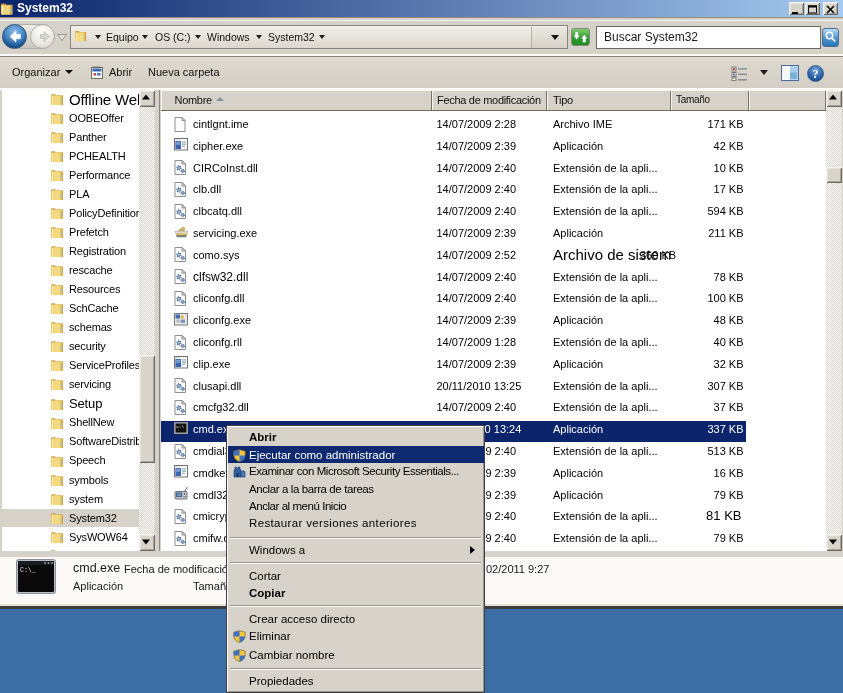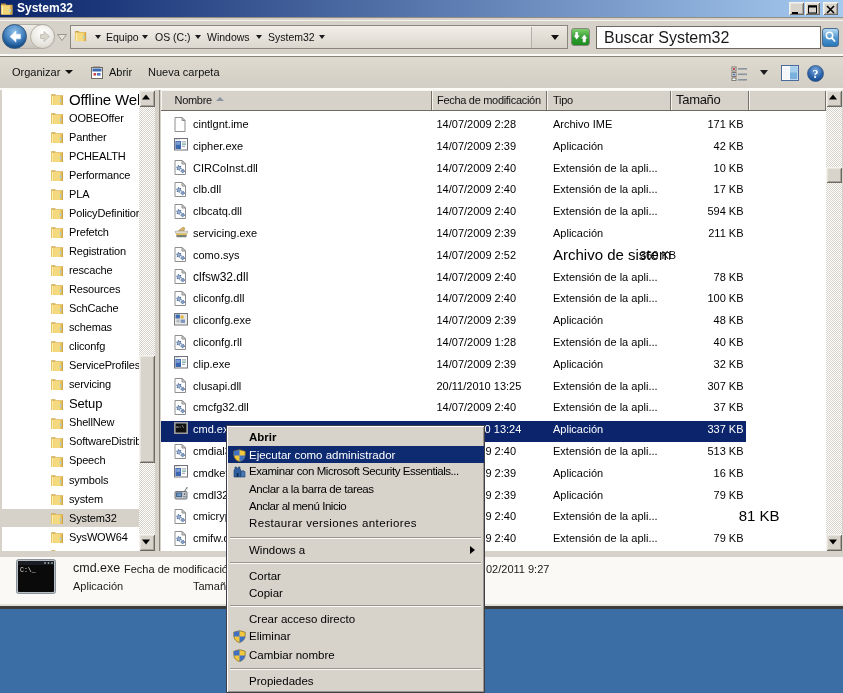--- a/index.html
+++ b/index.html
@@ -87,21 +87,21 @@
 <div class="abs" style="left:551px;top:35px;width:0;height:0;border-left:4.5px solid transparent;border-right:4.5px solid transparent;border-top:5px solid #111"></div>
 <div class="abs" style="left:571px;top:28px;width:19px;height:18px;border-radius:3px;border:1px solid #8a867e;background:linear-gradient(#7ed06c,#2f9e30 55%,#1d8c1e)">
 <svg width="17" height="16" style="display:block">
       <g fill="#fff" stroke="#2f8f2f" stroke-width="0.5">
         <path d="M3 2.6 L6.4 2.6 L6.4 6.2 L8.2 6.2 L4.7 10.8 L1.2 6.2 L3 6.2 Z"></path>
         <path d="M14 13.4 L10.6 13.4 L10.6 9.8 L8.8 9.8 L12.3 5.2 L15.8 9.8 L14 9.8 Z"></path>
       </g>
     </svg>
   </div>
 <div class="abs" style="left:596px;top:26px;width:225px;height:23px;border:1px solid #6e6a62;background:#fff"></div>
-<div class="abs" style="left:604px;top:27px;height:21px;line-height:21px;font-size:16px;color:#1a1a1a">Buscar System32</div>
+<div class="abs" style="left:604px;top:27px;height:21px;line-height:21px;font-size:12px;color:#1a1a1a">Buscar System32</div>
 <div class="abs" style="left:822px;top:28px;width:17px;height:19px;border-radius:3px;border:1px solid #4a6a8e;background:linear-gradient(#b8dcf4,#5498d2 50%,#2878b8)">
 <svg width="15" height="17" style="display:block">
       <circle cx="6.5" cy="6.5" r="3.2" fill="none" stroke="#fff" stroke-width="1.5"></circle>
       <path d="M9 9 L12 12.5" stroke="#fff" stroke-width="1.8"></path>
     </svg>
   </div>
 <div class="abs" style="left:0;top:57px;width:843px;height:31px;background:linear-gradient(#dedacf,#d2cec5)"></div>
 <div class="abs" style="left:0;top:88px;width:843px;height:2px;background:#fcfbf8"></div>
 <div class="abs" style="left:12px;top:61px;height:22px;line-height:22px;font-size:11px;color:#111">Organizar</div>
 <div class="abs" style="left:65px;top:70px;width:0;height:0;border-left:4px solid transparent;border-right:4px solid transparent;border-top:4.5px solid #111"></div>
@@ -310,21 +310,21 @@
       <svg width="14" height="13" viewBox="0 0 14 13" style="display:block">
 <path d="M1.2 1.2 L5.2 1.2 L6 2.6 L1.2 2.6 Z" fill="#caa54c"></path>
 <path d="M1 2.2 L13 2.2 L13 12 L1 12 Z" fill="#dfb859"></path>
 <path d="M1.8 3 L1.8 12 L3.2 12 L3.2 3 Z" fill="#fdf0ae"></path>
 <path d="M3.2 3 L3.2 12 L10.6 12 L10.6 3 Z" fill="#f4d97e"></path>
 <path d="M10.6 3 L10.6 12 L12.2 12 L12.2 3 Z" fill="#e3bd5e"></path>
 <path d="M12.2 3 L12.2 12 L13 12 L13 2.2 Z" fill="#caa244"></path>
 <rect x="9.8" y="6.4" width="1.3" height="2.8" fill="#9ed0e0"></rect>
 </svg>
     </div>
-    <div style="position:absolute;left:67px;top:247.1px;height:19px;line-height:19px;font-size:11px;letter-spacing:-0.15px;color:#000;white-space:nowrap">cliconfg</div>
+    <div style="position:absolute;left:67px;top:247.1px;height:19px;line-height:19px;font-size:11px;letter-spacing:-0.15px;color:#000;white-space:nowrap">security</div>
     <div style="position:absolute;left:47.5px;top:269.4px">
       <svg width="14" height="13" viewBox="0 0 14 13" style="display:block">
 <path d="M1.2 1.2 L5.2 1.2 L6 2.6 L1.2 2.6 Z" fill="#caa54c"></path>
 <path d="M1 2.2 L13 2.2 L13 12 L1 12 Z" fill="#dfb859"></path>
 <path d="M1.8 3 L1.8 12 L3.2 12 L3.2 3 Z" fill="#fdf0ae"></path>
 <path d="M3.2 3 L3.2 12 L10.6 12 L10.6 3 Z" fill="#f4d97e"></path>
 <path d="M10.6 3 L10.6 12 L12.2 12 L12.2 3 Z" fill="#e3bd5e"></path>
 <path d="M12.2 3 L12.2 12 L13 12 L13 2.2 Z" fill="#caa244"></path>
 <rect x="9.8" y="6.4" width="1.3" height="2.8" fill="#9ed0e0"></rect>
 </svg>
@@ -468,21 +468,21 @@
 <div class="abs" style="left:158.5px;top:90px;width:1.5px;height:461px;background:#8a867e"></div>
 <div class="abs" style="left:160.5px;top:90px;width:665.5px;height:461px;background:#fff"></div>
 <div class="abs" style="left:160.5px;top:90px;width:665.5px;height:20.5px;background:#d6d2c9"></div>
 <div class="abs" style="left:160.5px;top:90px;width:271.5px;height:20.5px;box-shadow:inset 1px 1px 0 #f6f4ee,inset -1px -1px 0 #76726a;"></div>
 <div class="cell" style="left:174.5px;top:90px;width:255.5px;height:20.5px;line-height:20.5px;font-size:11px;letter-spacing:-0.3px;color:#111">Nombre</div>
 <div class="abs" style="left:432px;top:90px;width:115px;height:20.5px;box-shadow:inset 1px 1px 0 #f6f4ee,inset -1px -1px 0 #76726a;"></div>
 <div class="cell" style="left:437px;top:90px;width:108px;height:20.5px;line-height:20.5px;font-size:11px;letter-spacing:-0.3px;color:#111">Fecha de modificación</div>
 <div class="abs" style="left:547px;top:90px;width:124px;height:20.5px;box-shadow:inset 1px 1px 0 #f6f4ee,inset -1px -1px 0 #76726a;"></div>
 <div class="cell" style="left:553px;top:90px;width:116px;height:20.5px;line-height:20.5px;font-size:11px;letter-spacing:-0.3px;color:#111">Tipo</div>
 <div class="abs" style="left:671px;top:90px;width:77.5px;height:20.5px;box-shadow:inset 1px 1px 0 #f6f4ee,inset -1px -1px 0 #76726a;"></div>
-<div class="cell" style="left:676px;top:90px;width:70.5px;height:20.5px;line-height:20.5px;font-size:13px;letter-spacing:-0.3px;color:#111">Tamaño</div>
+<div class="cell" style="left:676px;top:90px;width:70.5px;height:20.5px;line-height:20.5px;font-size:10px;letter-spacing:-0.3px;color:#111">Tamaño</div>
 <div class="abs" style="left:748.5px;top:90px;width:77.5px;height:20.5px;box-shadow:inset 1px 1px 0 #f6f4ee,inset -1px -1px 0 #76726a;"></div>
 <div class="abs" style="left:160.5px;top:110px;width:665.5px;height:1px;background:#6e6a62"></div>
 <div class="abs" style="left:216px;top:96.5px;width:0;height:0;border-left:4px solid transparent;border-right:4px solid transparent;border-bottom:4.5px solid #8a949e"></div>
 <div class="abs" style="left:174px;top:116.5px">
     <svg width="12" height="15" viewBox="0 0 12 15" style="display:block">
 <path d="M1 0.5 L8 0.5 L11 3.5 L11 14.5 L1 14.5 Z" fill="#ffffff" stroke="#8e8e8e"></path>
 <path d="M8 0.5 L8 3.5 L11 3.5 Z" fill="#d8d8d8" stroke="#8e8e8e"></path>
 </svg>
   </div>
 <div class="cell" style="left:193px;top:113.0px;width:237px;height:22px;line-height:22px;font-size:11px;color:#000">cintlgnt.ime</div>
@@ -758,21 +758,21 @@
 <circle cx="4.9" cy="7.9" r="1.5" fill="#c2d2e8" stroke="#3e6093" stroke-width="0.5"></circle>
 <circle cx="4.9" cy="7.9" r="0.6" fill="#f4f8fc" stroke="#3e6093" stroke-width="0.4"></circle>
 <circle cx="8.7" cy="11" r="1.7" fill="#c2d2e8" stroke="#3e6093" stroke-width="1" stroke-dasharray="1 0.8"></circle>
 <circle cx="8.7" cy="11" r="1.1" fill="#c2d2e8" stroke="#3e6093" stroke-width="0.5"></circle>
 <circle cx="8.7" cy="11" r="0.45" fill="#f4f8fc" stroke="#3e6093" stroke-width="0.4"></circle>
 </svg>
   </div>
 <div class="cell" style="left:193px;top:505.4px;width:237px;height:22px;line-height:22px;font-size:11px;color:#000">cmicrypt.dll</div>
 <div class="cell" style="left:436.5px;top:505.4px;width:110px;height:22px;line-height:22px;font-size:11px;color:#000">14/07/2009 2:40</div>
 <div class="cell" style="left:553px;top:505.4px;width:117px;height:22px;line-height:22px;font-size:11px;color:#000">Extensión de la apli...</div>
-<div class="cell" style="left:676px;top:505.4px;width:103.5px;height:22px;line-height:22px;font-size:15px;color:#000;text-align:right">81 KB</div>
+<div class="cell" style="left:638px;top:505.4px;width:103.5px;height:22px;line-height:22px;font-size:13px;color:#000;text-align:right">81 KB</div>
 <div class="abs" style="left:174px;top:530.7px">
     <svg width="13" height="15" viewBox="0 0 13 15" style="display:block">
 <path d="M1 0.5 L8 0.5 L11.5 4 L11.5 14.5 L1 14.5 Z" fill="#ffffff" stroke="#8e8e8e"></path>
 <path d="M8 0.5 L8 4 L11.5 4 Z" fill="#d8d8d8" stroke="#8e8e8e"></path>
 <circle cx="4.9" cy="7.9" r="2.1" fill="#c2d2e8" stroke="#3e6093" stroke-width="1.1" stroke-dasharray="1.1 0.9"></circle>
 <circle cx="4.9" cy="7.9" r="1.5" fill="#c2d2e8" stroke="#3e6093" stroke-width="0.5"></circle>
 <circle cx="4.9" cy="7.9" r="0.6" fill="#f4f8fc" stroke="#3e6093" stroke-width="0.4"></circle>
 <circle cx="8.7" cy="11" r="1.7" fill="#c2d2e8" stroke="#3e6093" stroke-width="1" stroke-dasharray="1 0.8"></circle>
 <circle cx="8.7" cy="11" r="1.1" fill="#c2d2e8" stroke="#3e6093" stroke-width="0.5"></circle>
 <circle cx="8.7" cy="11" r="0.45" fill="#f4f8fc" stroke="#3e6093" stroke-width="0.4"></circle>
@@ -837,21 +837,21 @@
 <div class="abs" style="left:249px;top:481.0px;height:17px;line-height:17px;font-size:11.5px;font-weight:normal;letter-spacing:-0.4px;color:#000;white-space:nowrap">Anclar a la barra de tareas</div>
 <div class="abs" style="left:249px;top:498.3px;height:17px;line-height:17px;font-size:11.5px;font-weight:normal;letter-spacing:-0.45px;color:#000;white-space:nowrap">Anclar al menú Inicio</div>
 <div class="abs" style="left:249px;top:515.3px;height:17px;line-height:17px;font-size:11.5px;font-weight:normal;letter-spacing:0.35px;color:#000;white-space:nowrap">Restaurar versiones anteriores</div>
 <div class="abs" style="left:230px;top:536.5px;width:251px;height:1px;background:#9a968e"></div>
 <div class="abs" style="left:230px;top:537.5px;width:251px;height:1px;background:#fbfaf7"></div>
 <div class="abs" style="left:249px;top:541.5px;height:17px;line-height:17px;font-size:11.5px;font-weight:normal;letter-spacing:0;color:#000;white-space:nowrap">Windows a</div>
 <div class="abs" style="left:470px;top:545.5px;width:0;height:0;border-top:4.5px solid transparent;border-bottom:4.5px solid transparent;border-left:5px solid #000"></div>
 <div class="abs" style="left:230px;top:562.0px;width:251px;height:1px;background:#9a968e"></div>
 <div class="abs" style="left:230px;top:563.0px;width:251px;height:1px;background:#fbfaf7"></div>
 <div class="abs" style="left:249px;top:567.9px;height:17px;line-height:17px;font-size:11.5px;font-weight:normal;letter-spacing:0;color:#000;white-space:nowrap">Cortar</div>
-<div class="abs" style="left:249px;top:584.9px;height:17px;line-height:17px;font-size:11.5px;font-weight:normal;letter-spacing:0;color:#000;white-space:nowrap">Copiar</div>
+<div class="abs" style="left:249px;top:584.9px;height:17px;line-height:17px;font-size:11.5px;font-weight:bold;letter-spacing:0;color:#000;white-space:nowrap">Copiar</div>
 <div class="abs" style="left:230px;top:605.2px;width:251px;height:1px;background:#9a968e"></div>
 <div class="abs" style="left:230px;top:606.2px;width:251px;height:1px;background:#fbfaf7"></div>
 <div class="abs" style="left:249px;top:610.5px;height:17px;line-height:17px;font-size:11.5px;font-weight:normal;letter-spacing:0;color:#000;white-space:nowrap">Crear acceso directo</div>
 <div class="abs" style="left:232.5px;top:630.2px">
     <svg width="13" height="13" viewBox="0 0 13 13" style="display:block">
 <path d="M6.5 0.7 L12.2 2.2 L12.2 5.4 C12.2 9.4 9.6 11.6 6.5 12.5 C3.4 11.6 0.8 9.4 0.8 5.4 L0.8 2.2 Z" fill="#f3c73e" stroke="#7a6a20" stroke-width="0.7"></path>
 <path d="M6.5 0.7 L6.5 6.4 L0.8 6.4 L0.8 2.2 Z" fill="#3f70c4"></path>
 <path d="M6.5 6.4 L12.2 6.4 L12.2 5.4 C12.2 9.4 9.6 11.6 6.5 12.5 Z" fill="#3f70c4"></path>
 </svg>
   </div>

